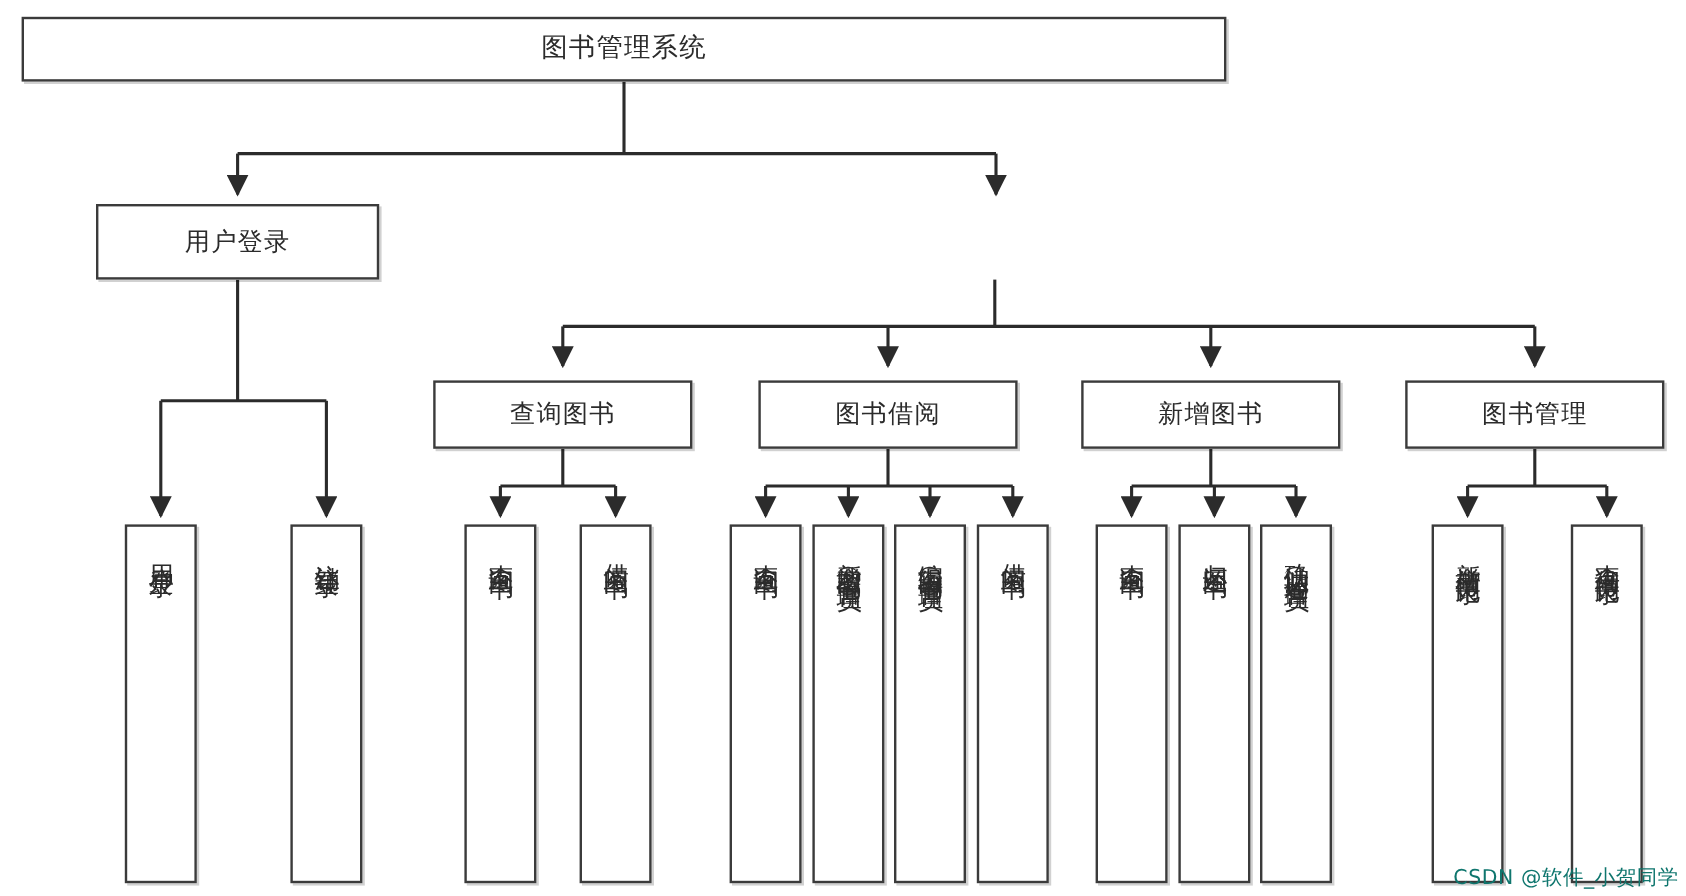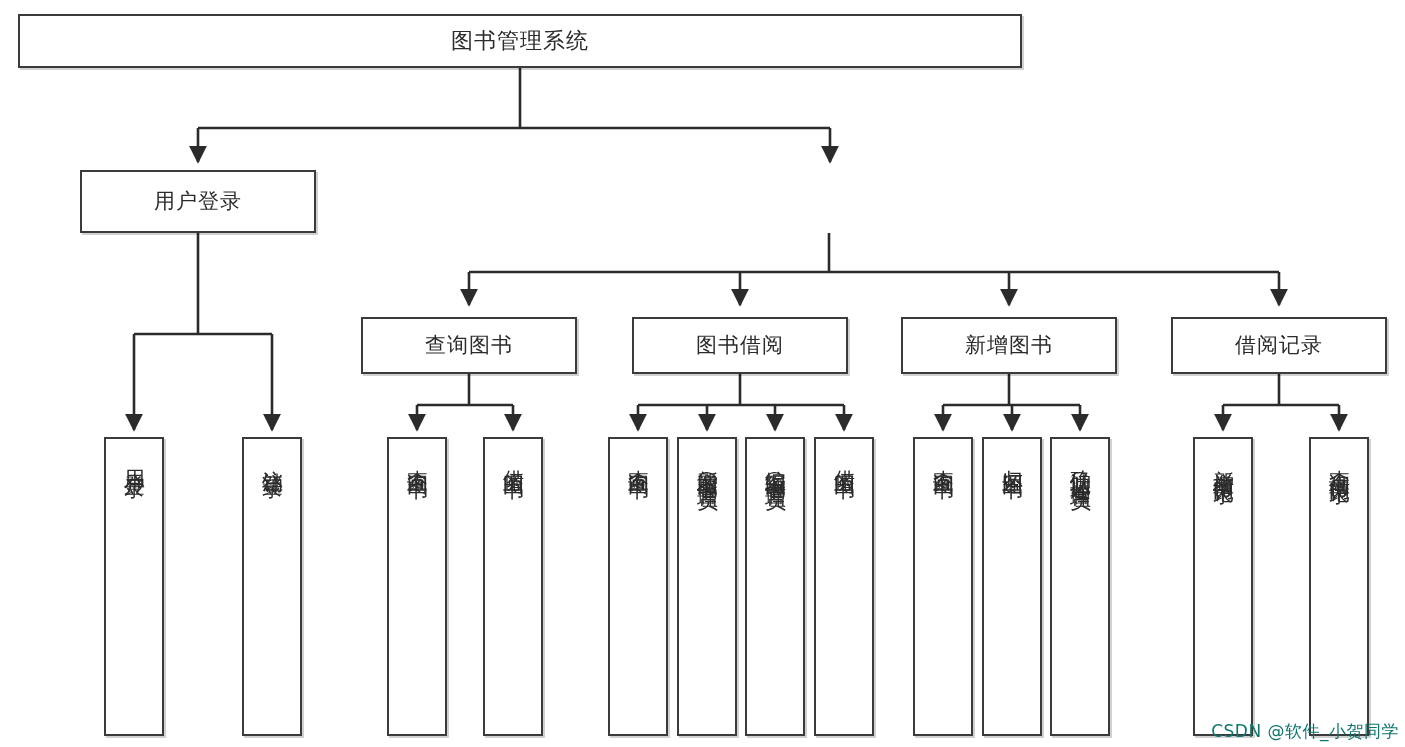--- a/index.html
+++ b/index.html
@@ -130,21 +130,21 @@
 
   <div class="node" style="left:632px;top:317px;width:216px;height:57px;">
     <span class="label">图书借阅</span>
   </div>
 
   <div class="node" style="left:901px;top:317px;width:216px;height:57px;">
     <span class="label">新增图书</span>
   </div>
 
   <div class="node" style="left:1171px;top:317px;width:216px;height:57px;">
-    <span class="label">借阅记录</span>
+    <span class="label">图书管理</span>
   </div>
 
   <div class="node vertical" style="left:104px;top:437px;width:60px;height:299px;">
     <span class="label">用户登录</span>
   </div>
 
   <div class="node vertical" style="left:242px;top:437px;width:60px;height:299px;">
     <span class="label">注销登录</span>
   </div>
 

